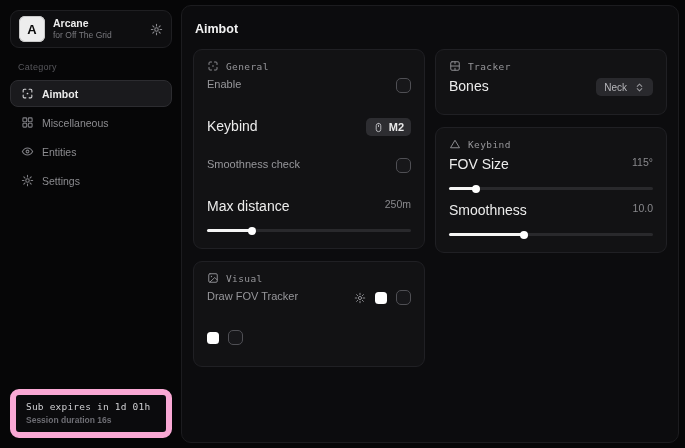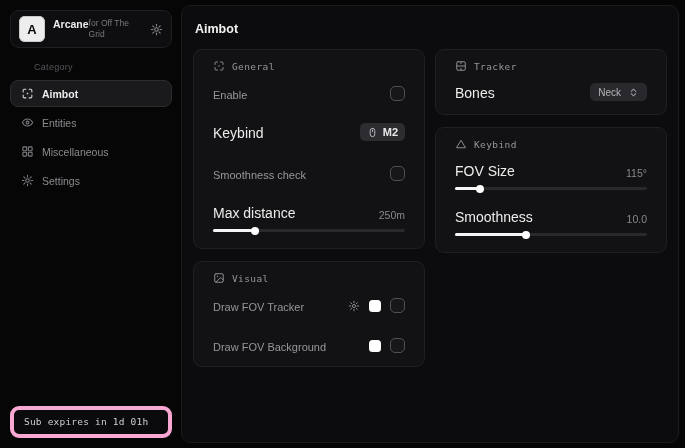--- a/index.html
+++ b/index.html
@@ -12,47 +12,47 @@
     font-family:"Liberation Sans",sans-serif;-webkit-font-smoothing:antialiased}
   .app{display:flex;width:685px;height:448px;padding:5px 6px;gap:5px}
 
   
   .sidebar{width:170px;flex:none;display:flex;flex-direction:column;padding:5px 4px;gap:0}
   .brand-card{display:flex;align-items:center;gap:8px;border:1px solid #1f1f22;
     background:#0e0e10;border-radius:9px;padding:5px 8px;height:38px}
   .logo{width:26px;height:26px;border-radius:6px;background:#ededed;color:#0a0a0a;
     display:flex;align-items:center;justify-content:center;font-weight:700;font-size:13px;
     box-shadow:inset 0 0 0 1px #c9c9c9}
-  .brand-text{flex:1;display:flex;line-height:1.25}
+  .brand-text{flex:1;display:flex;flex-direction:column;line-height:1.25}
   .brand-name{font-size:10.5px;font-weight:700;color:var(--text-bright)}
   .brand-sub{font-size:8.5px;color:#79797e}
   .icon-btn{color:#8a8a8e;display:flex;align-items:center;justify-content:center}
-  .category{font-size:9px;color:#57575c;margin:14px 24px 8px;letter-spacing:.3px}
+  .category{font-size:9px;color:#57575c;margin:14px 8px 8px;letter-spacing:.3px}
   .nav{display:flex;flex-direction:column;gap:2px}
   .nav-item{display:flex;align-items:center;gap:8px;height:27px;padding:0 10px;
     border-radius:8px;border:1px solid transparent;color:#8c8c90;font-size:10.5px;cursor:default}
   .nav-item.active{background:#1a1a1d;border-color:#2c2c30;color:var(--text-bright);font-weight:600}
   .nav-item .ic{display:flex;align-items:center;color:#7e7e83}
   .nav-item.active .ic{color:#d6d6d8}
   .flex-spacer{flex:1}
-  .status-card{border:4px solid #f9a8d4;border-radius:9px;padding:6px 10px 7px;background:#0b0b0d}
+  .status-card{border:6px solid #f9a8d4;border-radius:9px;padding:6px 10px 7px;background:#0b0b0d}
   .status-l1{font-family:"DejaVu Sans Mono",monospace;font-size:9.5px;color:#cfcfd2;letter-spacing:.2px}
   .status-l2{font-size:8.5px;color:#6d6d73;margin-top:3px;font-weight:600}
 
   
   .panel{flex:1;background:var(--panel);border:1px solid #1c1c1f;border-radius:10px;
     padding:10px 11px;display:flex;flex-direction:column;overflow:hidden}
   .panel-title{font-size:12.5px;font-weight:700;color:#f2f2f2;margin:6px 2px 13px}
   .columns{display:flex;gap:10px;align-items:flex-start}
   .col{flex:1;display:flex;flex-direction:column;gap:12px;min-width:0}
-  .card{background:var(--card);border:1px solid #202024;border-radius:9px;padding:10px 19px 13px}
+  .card{background:var(--card);border:1px solid #202024;border-radius:9px;padding:10px 13px 13px}
   .card-head{display:flex;align-items:center;gap:7px;color:#96969a;margin-bottom:6px}
   .card-head .ic{display:flex;align-items:center;color:#8b8b8f}
   .card-title{font-family:"DejaVu Sans Mono",monospace;font-size:9.5px;letter-spacing:.4px}
-  .row{display:flex;align-items:flex-end;justify-content:space-between;min-height:23px}
+  .row{display:flex;align-items:flex-start;justify-content:space-between;min-height:23px}
   .row + .row{margin-top:17px}
   .lbl{font-size:11px;color:#97979b}
   .lbl.bright{color:var(--text-bright);font-weight:400;font-size:14px}
   .val{font-size:10.5px;color:#88888c}
   .controls{display:flex;align-items:center;gap:9px}
   .checkbox{width:15px;height:15px;border:1.6px solid #4f4f54;border-radius:5px;background:#17171a}
   .swatch{width:12px;height:12px;border-radius:3.5px;background:#ffffff}
   .kbd-badge{display:flex;align-items:center;gap:5px;background:#2d2d31;border-radius:5px;
     padding:3px 7px;color:#e9e9ea;font-size:11px;font-weight:700}
   .kbd-badge .ic{display:flex;color:#c2c2c6}
@@ -94,52 +94,53 @@
           <svg width="13" height="13" viewBox="0 0 24 24" fill="none" stroke="currentColor" stroke-width="2" stroke-linecap="round">
             <path d="M4 9V6a2 2 0 0 1 2-2h3M15 4h3a2 2 0 0 1 2 2v3M20 15v3a2 2 0 0 1-2 2h-3M9 20H6a2 2 0 0 1-2-2v-3"></path>
             <circle cx="12" cy="12" r="1.6" fill="currentColor" stroke="none"></circle>
           </svg>
         </span>
         <span>Aimbot</span>
       </div>
       <div class="nav-item">
         <span class="ic">
           <svg width="13" height="13" viewBox="0 0 24 24" fill="none" stroke="currentColor" stroke-width="2" stroke-linecap="round">
-            <path d="M2.5 12s3.5-6.5 9.5-6.5S21.5 12 21.5 12s-3.5 6.5-9.5 6.5S2.5 12 2.5 12z"></path>
-            <circle cx="12" cy="12" r="2.6"></circle>
-          </svg>
-        </span>
-        <span>Entities</span>
-      </div>
-      <div class="nav-item">
-        <span class="ic">
-          <svg width="13" height="13" viewBox="0 0 24 24" fill="none" stroke="currentColor" stroke-width="2" stroke-linecap="round">
             <rect x="3.5" y="3.5" width="7" height="7" rx="1.5"></rect>
             <rect x="13.5" y="3.5" width="7" height="7" rx="1.5"></rect>
             <rect x="3.5" y="13.5" width="7" height="7" rx="1.5"></rect>
             <rect x="13.5" y="13.5" width="7" height="7" rx="1.5"></rect>
           </svg>
         </span>
         <span>Miscellaneous</span>
       </div>
       <div class="nav-item">
         <span class="ic">
           <svg width="13" height="13" viewBox="0 0 24 24" fill="none" stroke="currentColor" stroke-width="2" stroke-linecap="round">
+            <path d="M2.5 12s3.5-6.5 9.5-6.5S21.5 12 21.5 12s-3.5 6.5-9.5 6.5S2.5 12 2.5 12z"></path>
+            <circle cx="12" cy="12" r="2.6"></circle>
+          </svg>
+        </span>
+        <span>Entities</span>
+      </div>
+      <div class="nav-item">
+        <span class="ic">
+          <svg width="13" height="13" viewBox="0 0 24 24" fill="none" stroke="currentColor" stroke-width="2" stroke-linecap="round">
             <circle cx="12" cy="12" r="3.2"></circle>
             <path d="M12 2.5v3M12 18.5v3M2.5 12h3M18.5 12h3M5.2 5.2l2.2 2.2M16.6 16.6l2.2 2.2M18.8 5.2l-2.2 2.2M7.4 16.6l-2.2 2.2"></path>
           </svg>
         </span>
         <span>Settings</span>
       </div>
     </nav>
 
     <div class="flex-spacer"></div>
 
     <div class="status-card">
       <div class="status-l1">Sub expires in 1d 01h</div>
+      <div class="status-l2">Session duration 16s</div>
     </div>
   </aside>
 
   <main class="panel">
     <div class="panel-title">Aimbot</div>
 
     <div class="columns">
 
       <div class="col">
 
@@ -208,21 +209,20 @@
                   <circle cx="12" cy="12" r="3.2"></circle>
                   <path d="M12 2.5v3M12 18.5v3M2.5 12h3M18.5 12h3M5.2 5.2l2.2 2.2M16.6 16.6l2.2 2.2M18.8 5.2l-2.2 2.2M7.4 16.6l-2.2 2.2"></path>
                 </svg>
               </span>
               <span class="swatch"></span>
               <span class="checkbox"></span>
             </span>
           </div>
 
           <div class="row">
-            <span class="lbl">Draw FOV Background</span>
             <span class="controls">
               <span class="swatch"></span>
               <span class="checkbox"></span>
             </span>
           </div>
         </section>
       </div>
 
       <div class="col">
 

